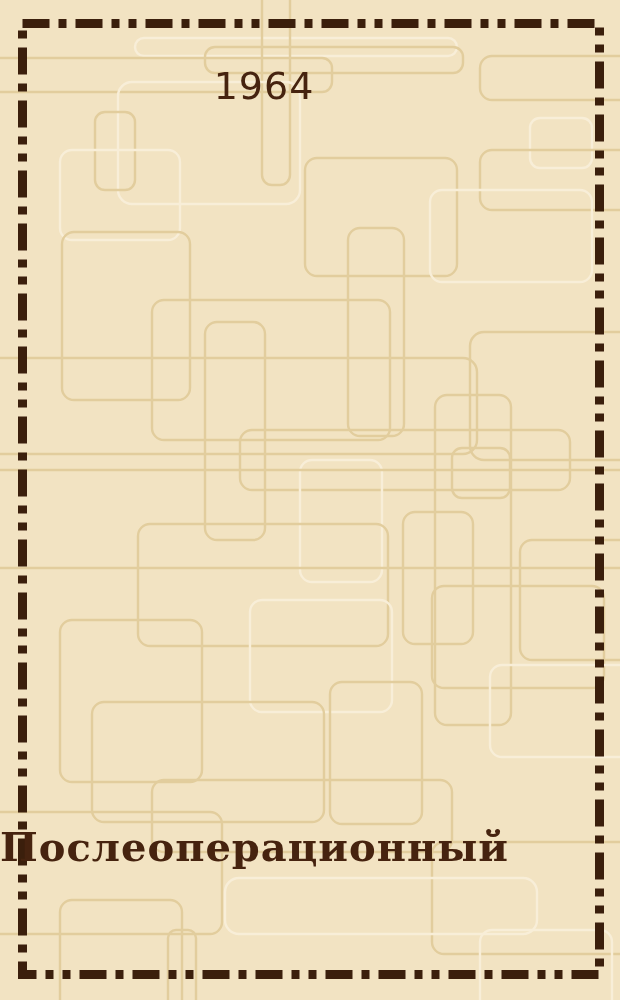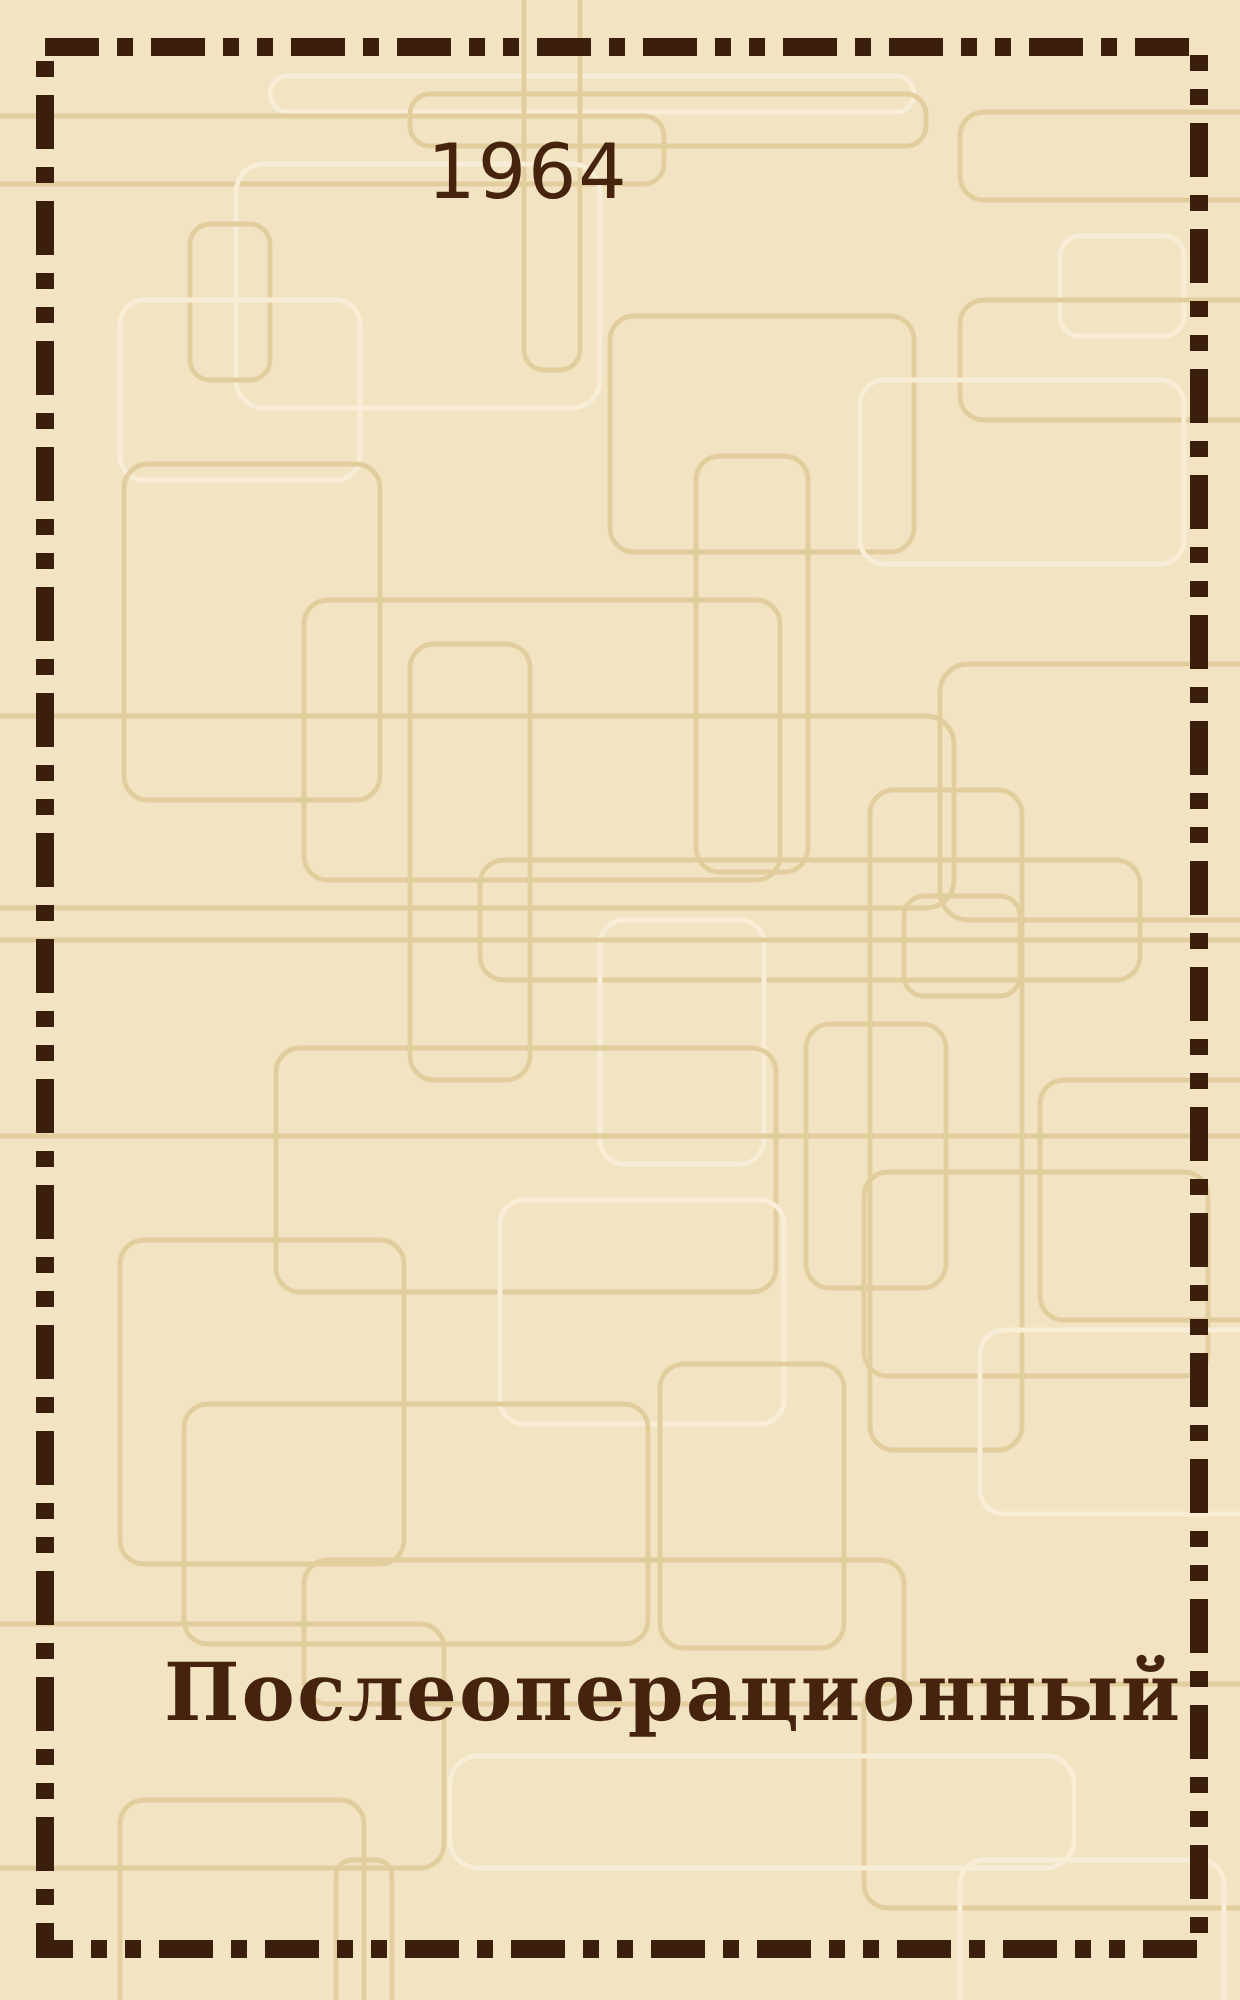--- a/index.html
+++ b/index.html
@@ -34,28 +34,27 @@
     text-align:center;
     font-family:"DejaVu Sans","Liberation Sans",sans-serif;
     font-size:38px;
     line-height:40px;
     letter-spacing:1px;
     color:var(--ink-text);
   }
   .title{
     position:absolute;
     left:0;top:820px;width:578px;
-    text-align:right;
+    text-align:left;
     font-family:"DejaVu Serif","Liberation Serif",serif;
     font-weight:700;
     font-size:40px;
     line-height:54px;
     letter-spacing:1px;
     color:var(--ink-text);
-    padding-left:13px;
   }
 </style>
 </head>
 <body>
 
 <div class="cover">
 
   <svg class="bg" viewBox="0 0 620 1000" aria-hidden="true">
     <rect class="l" x="135" y="38" width="322" height="18" rx="9"></rect>
     <rect class="d" x="205" y="47" width="258" height="26" rx="10"></rect>

